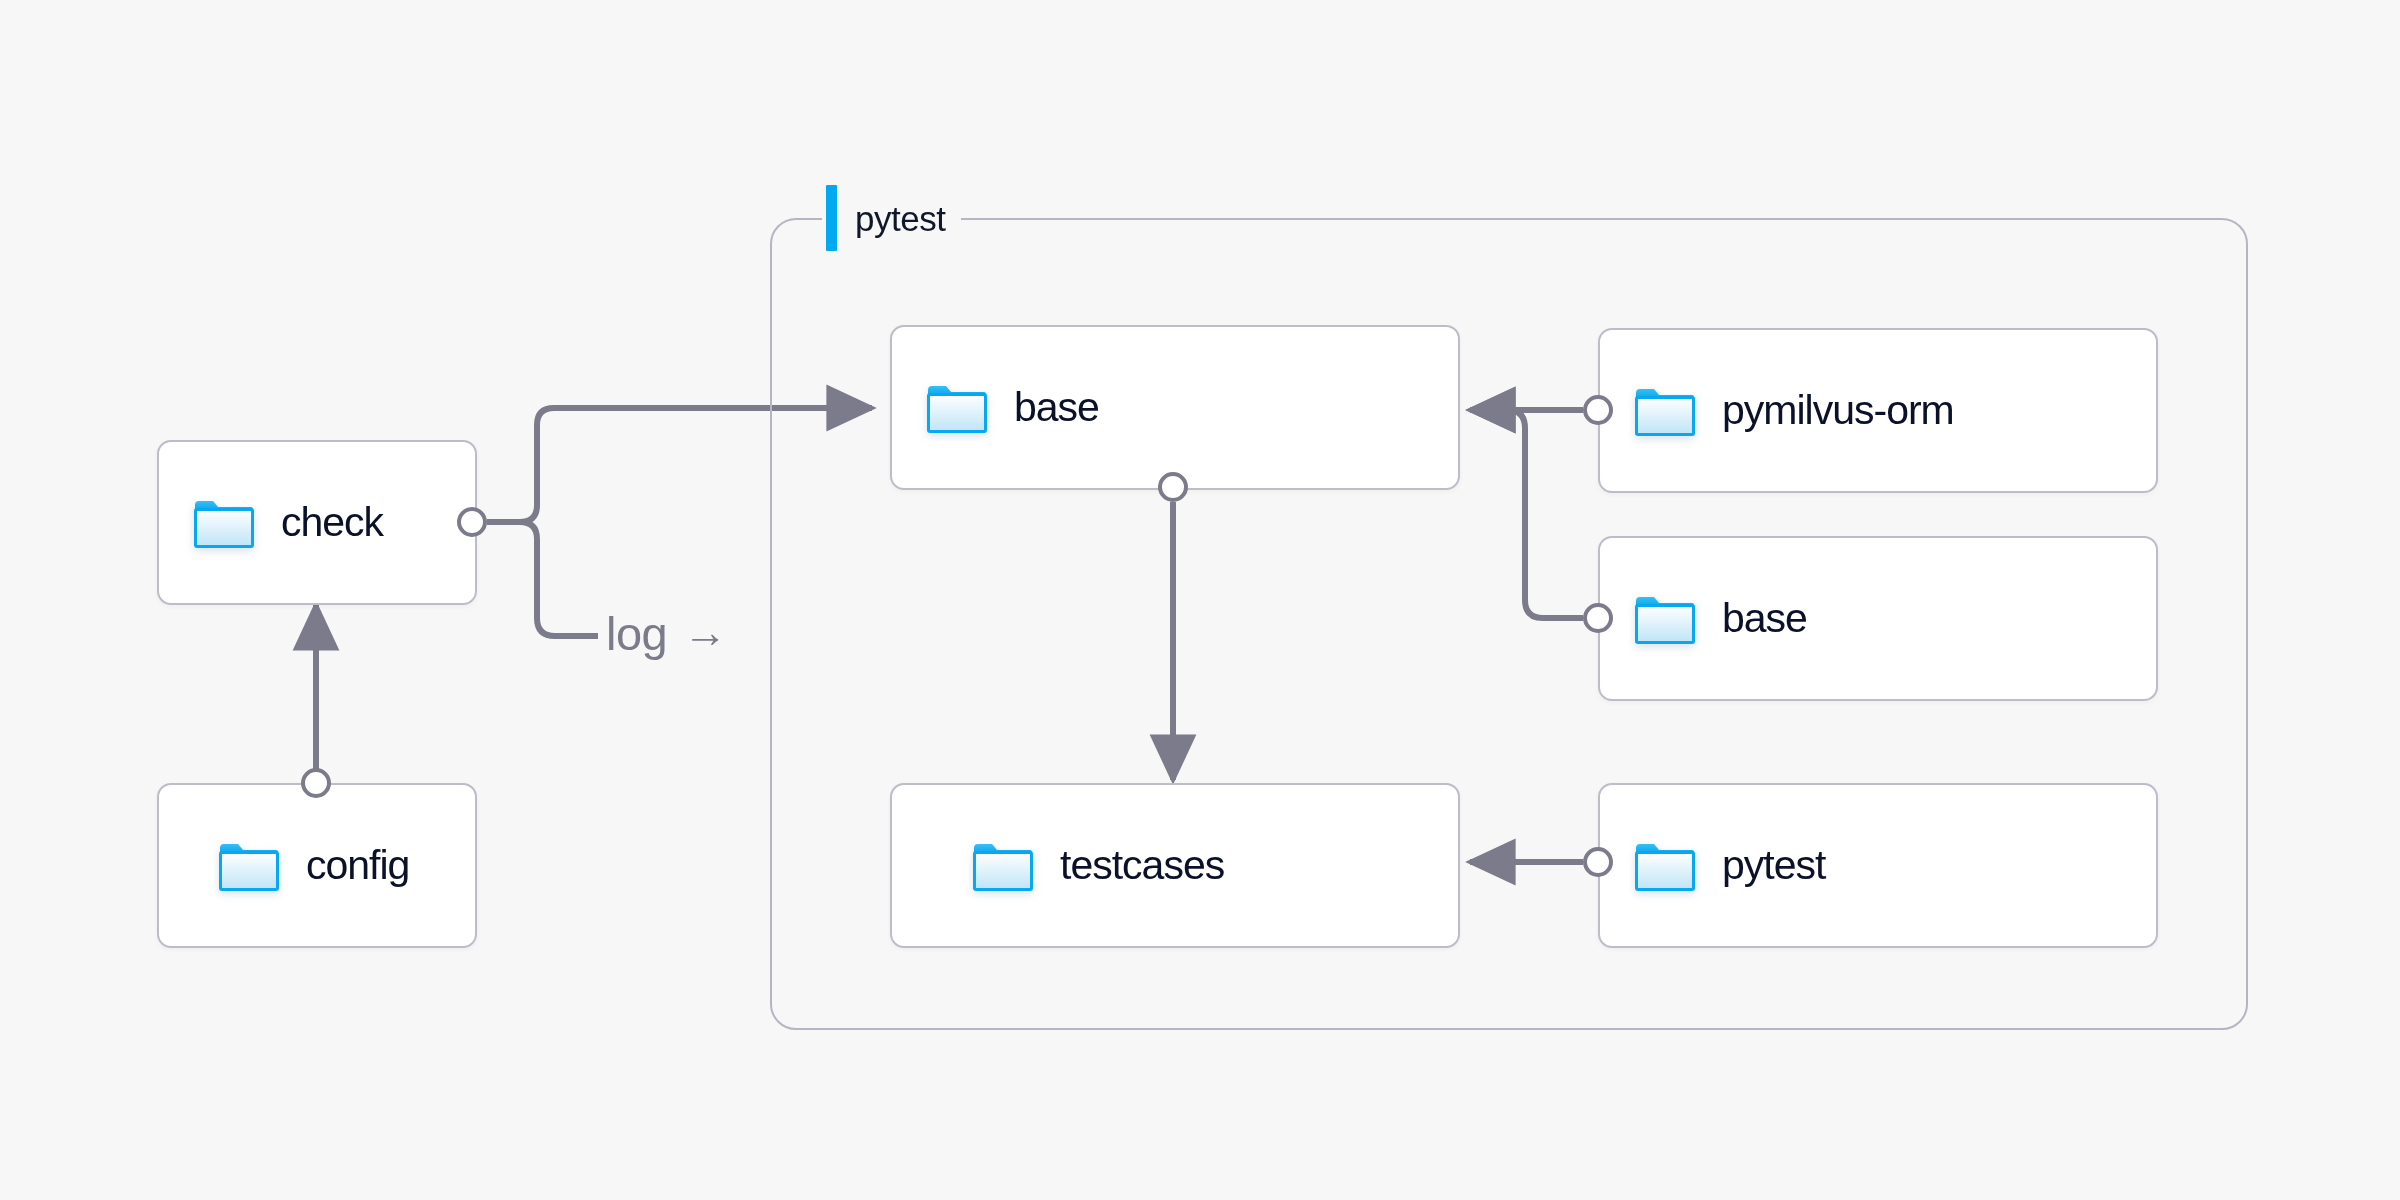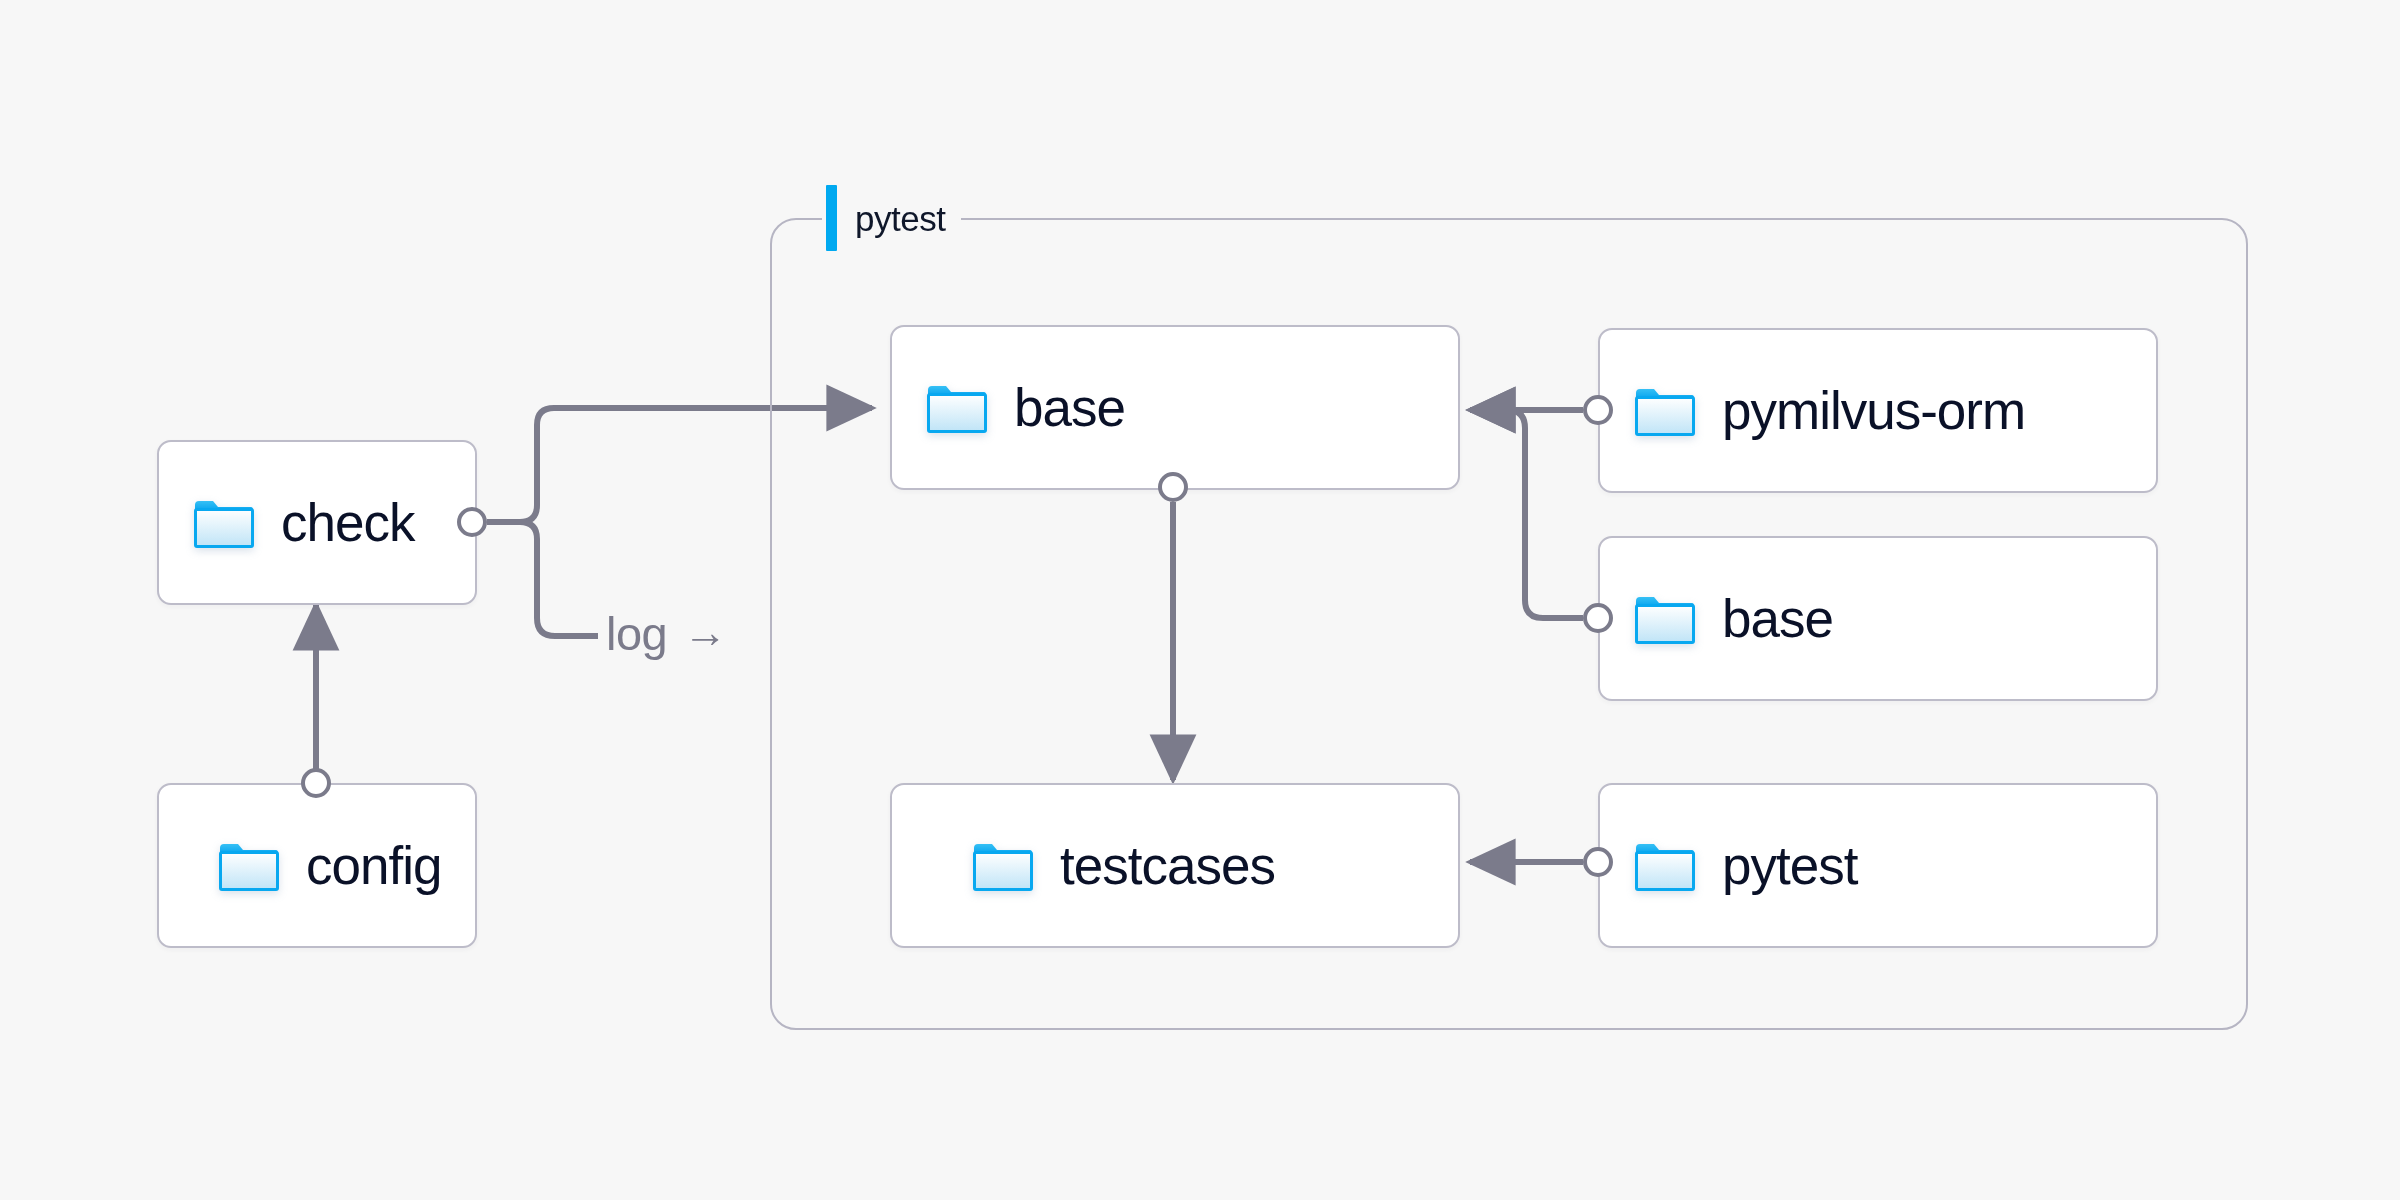--- a/index.html
+++ b/index.html
@@ -69,21 +69,21 @@
     align-items: center;
     box-shadow: 0 2px 5px rgba(40,40,60,0.045);
   }
   .node-inner {
     display: flex;
     align-items: center;
     gap: 26px;
     padding-left: 34px;
   }
   .node-label {
-    font-size: 53px;
+    font-size: 41px;
     color: #0a1128;
     letter-spacing: -1px;
     white-space: nowrap;
     line-height: 1;
   }
 
   
   .folder-icon {
     width: 62px;
     height: 52px;

